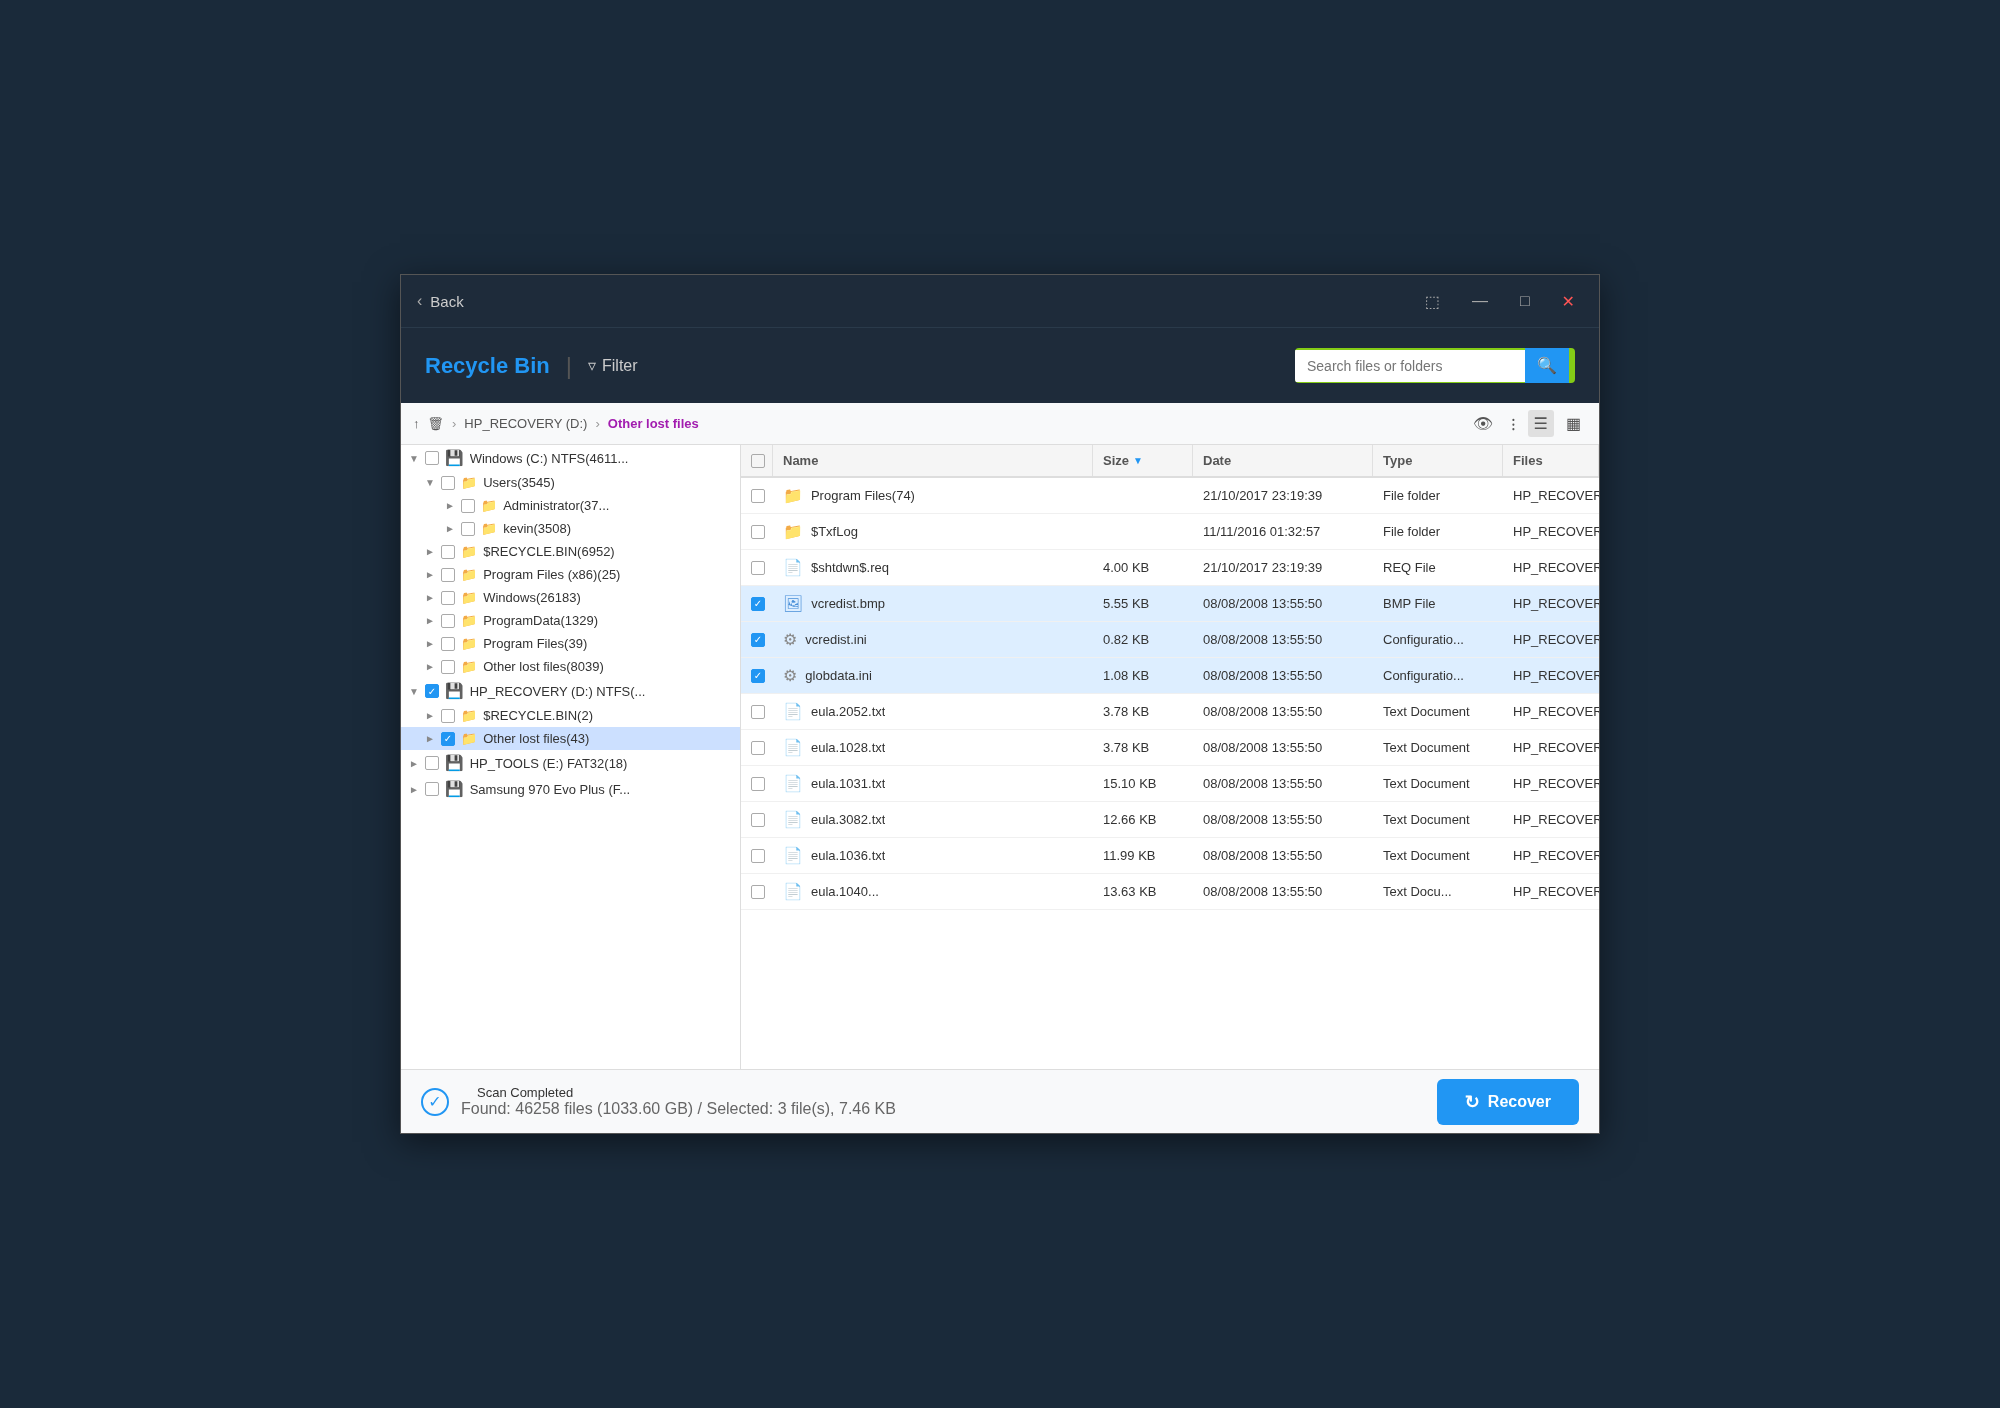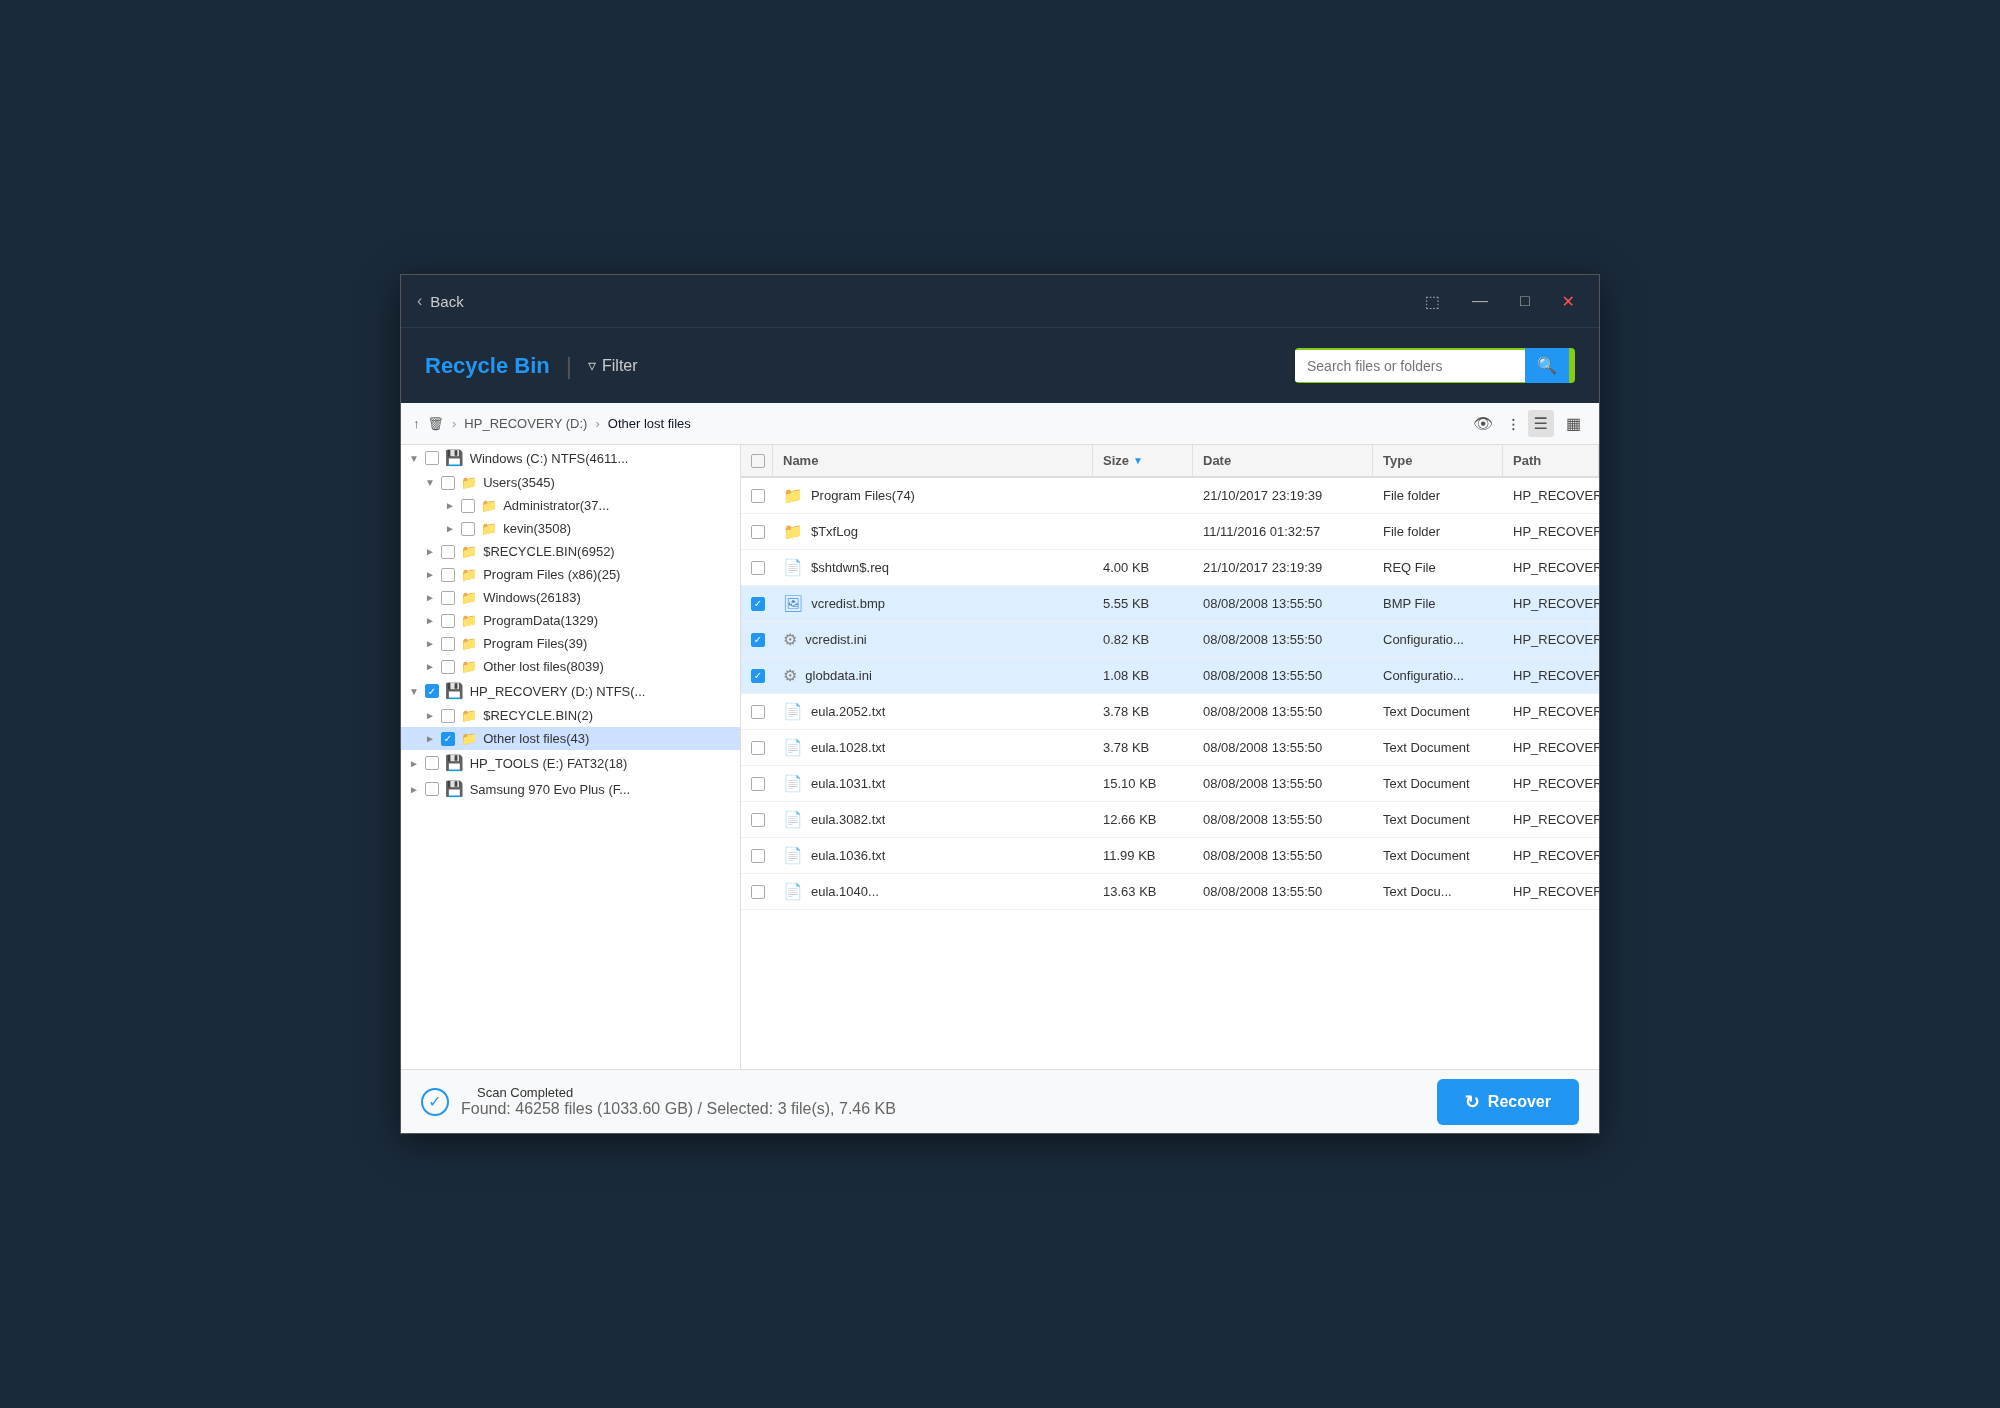--- a/index.html
+++ b/index.html
@@ -125,21 +125,21 @@
     }
     .breadcrumb-left {
       display: flex;
       align-items: center;
       gap: 8px;
       font-size: 13px;
       color: #555;
     }
     .breadcrumb-sep { color: #999; }
     .breadcrumb-link { color: #555; cursor: pointer; }
-    .breadcrumb-current { color: #0f172a; font-weight: 400; }
+    .breadcrumb-current { color: #a21caf; font-weight: 700; }
     .breadcrumb-right {
       display: flex;
       align-items: center;
       gap: 6px;
     }
     .view-btn {
       background: none;
       border: none;
       cursor: pointer;
       color: #555;
@@ -469,21 +469,21 @@
           <span>Size</span>
           <span class="sort-arrow">▼</span>
         </div>
         <div class="table-header-cell">
           <span>Date</span>
         </div>
         <div class="table-header-cell">
           <span>Type</span>
         </div>
         <div class="table-header-cell">
-          <span>Path</span>
+          <span>Files</span>
         </div>
       </div>
 
       <div class="table-body">
 
         <div class="table-row">
           <div class="table-cell">
             <div class="row-check"></div>
           </div>
           <div class="table-cell">

